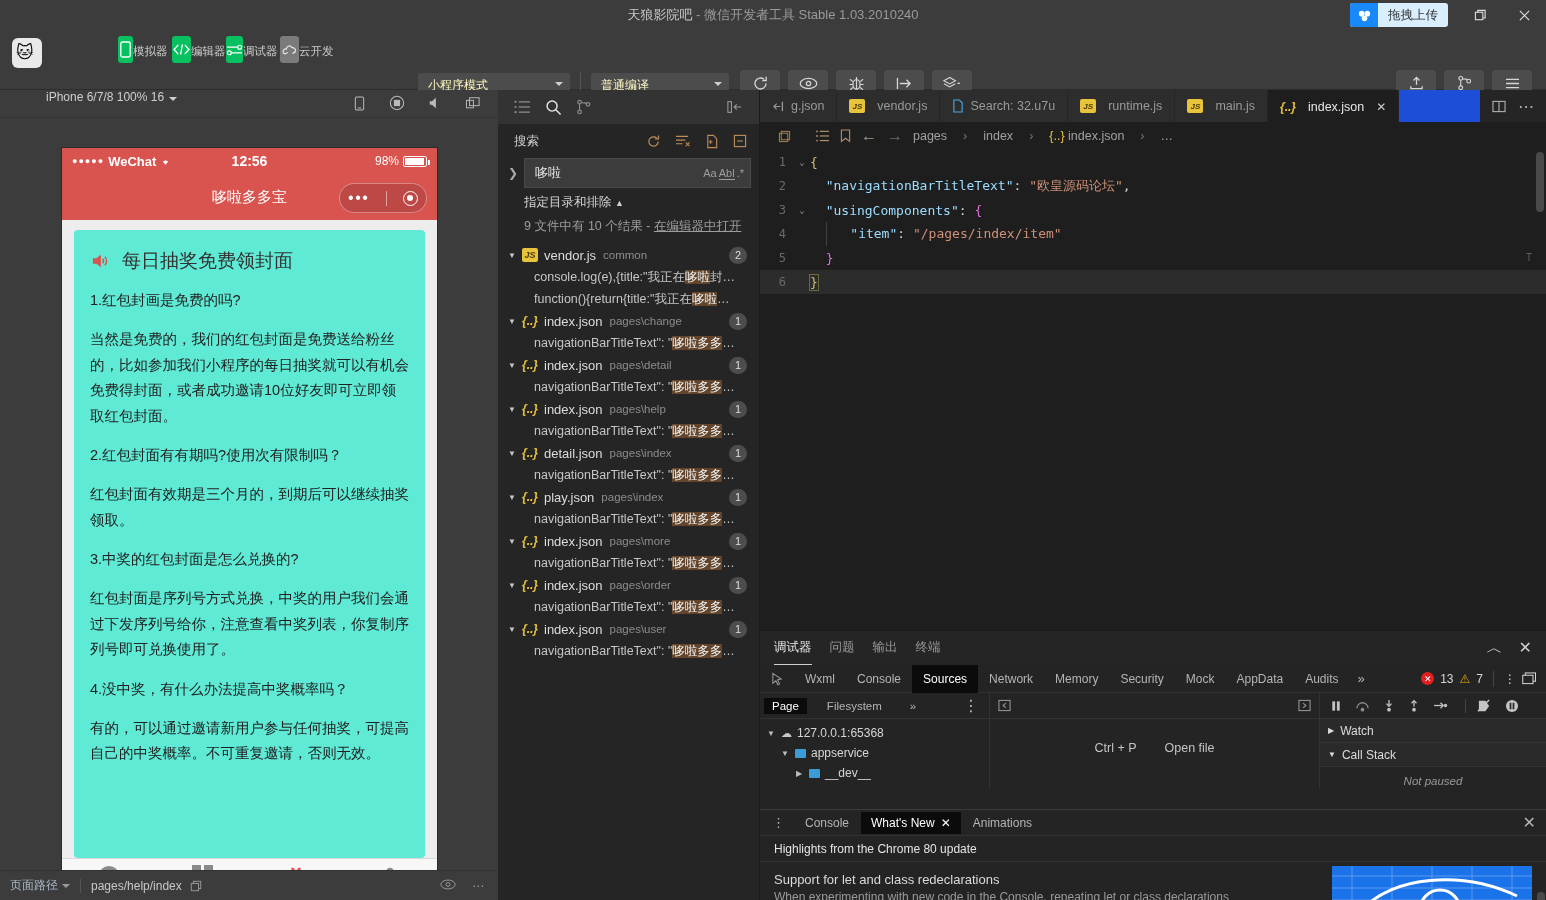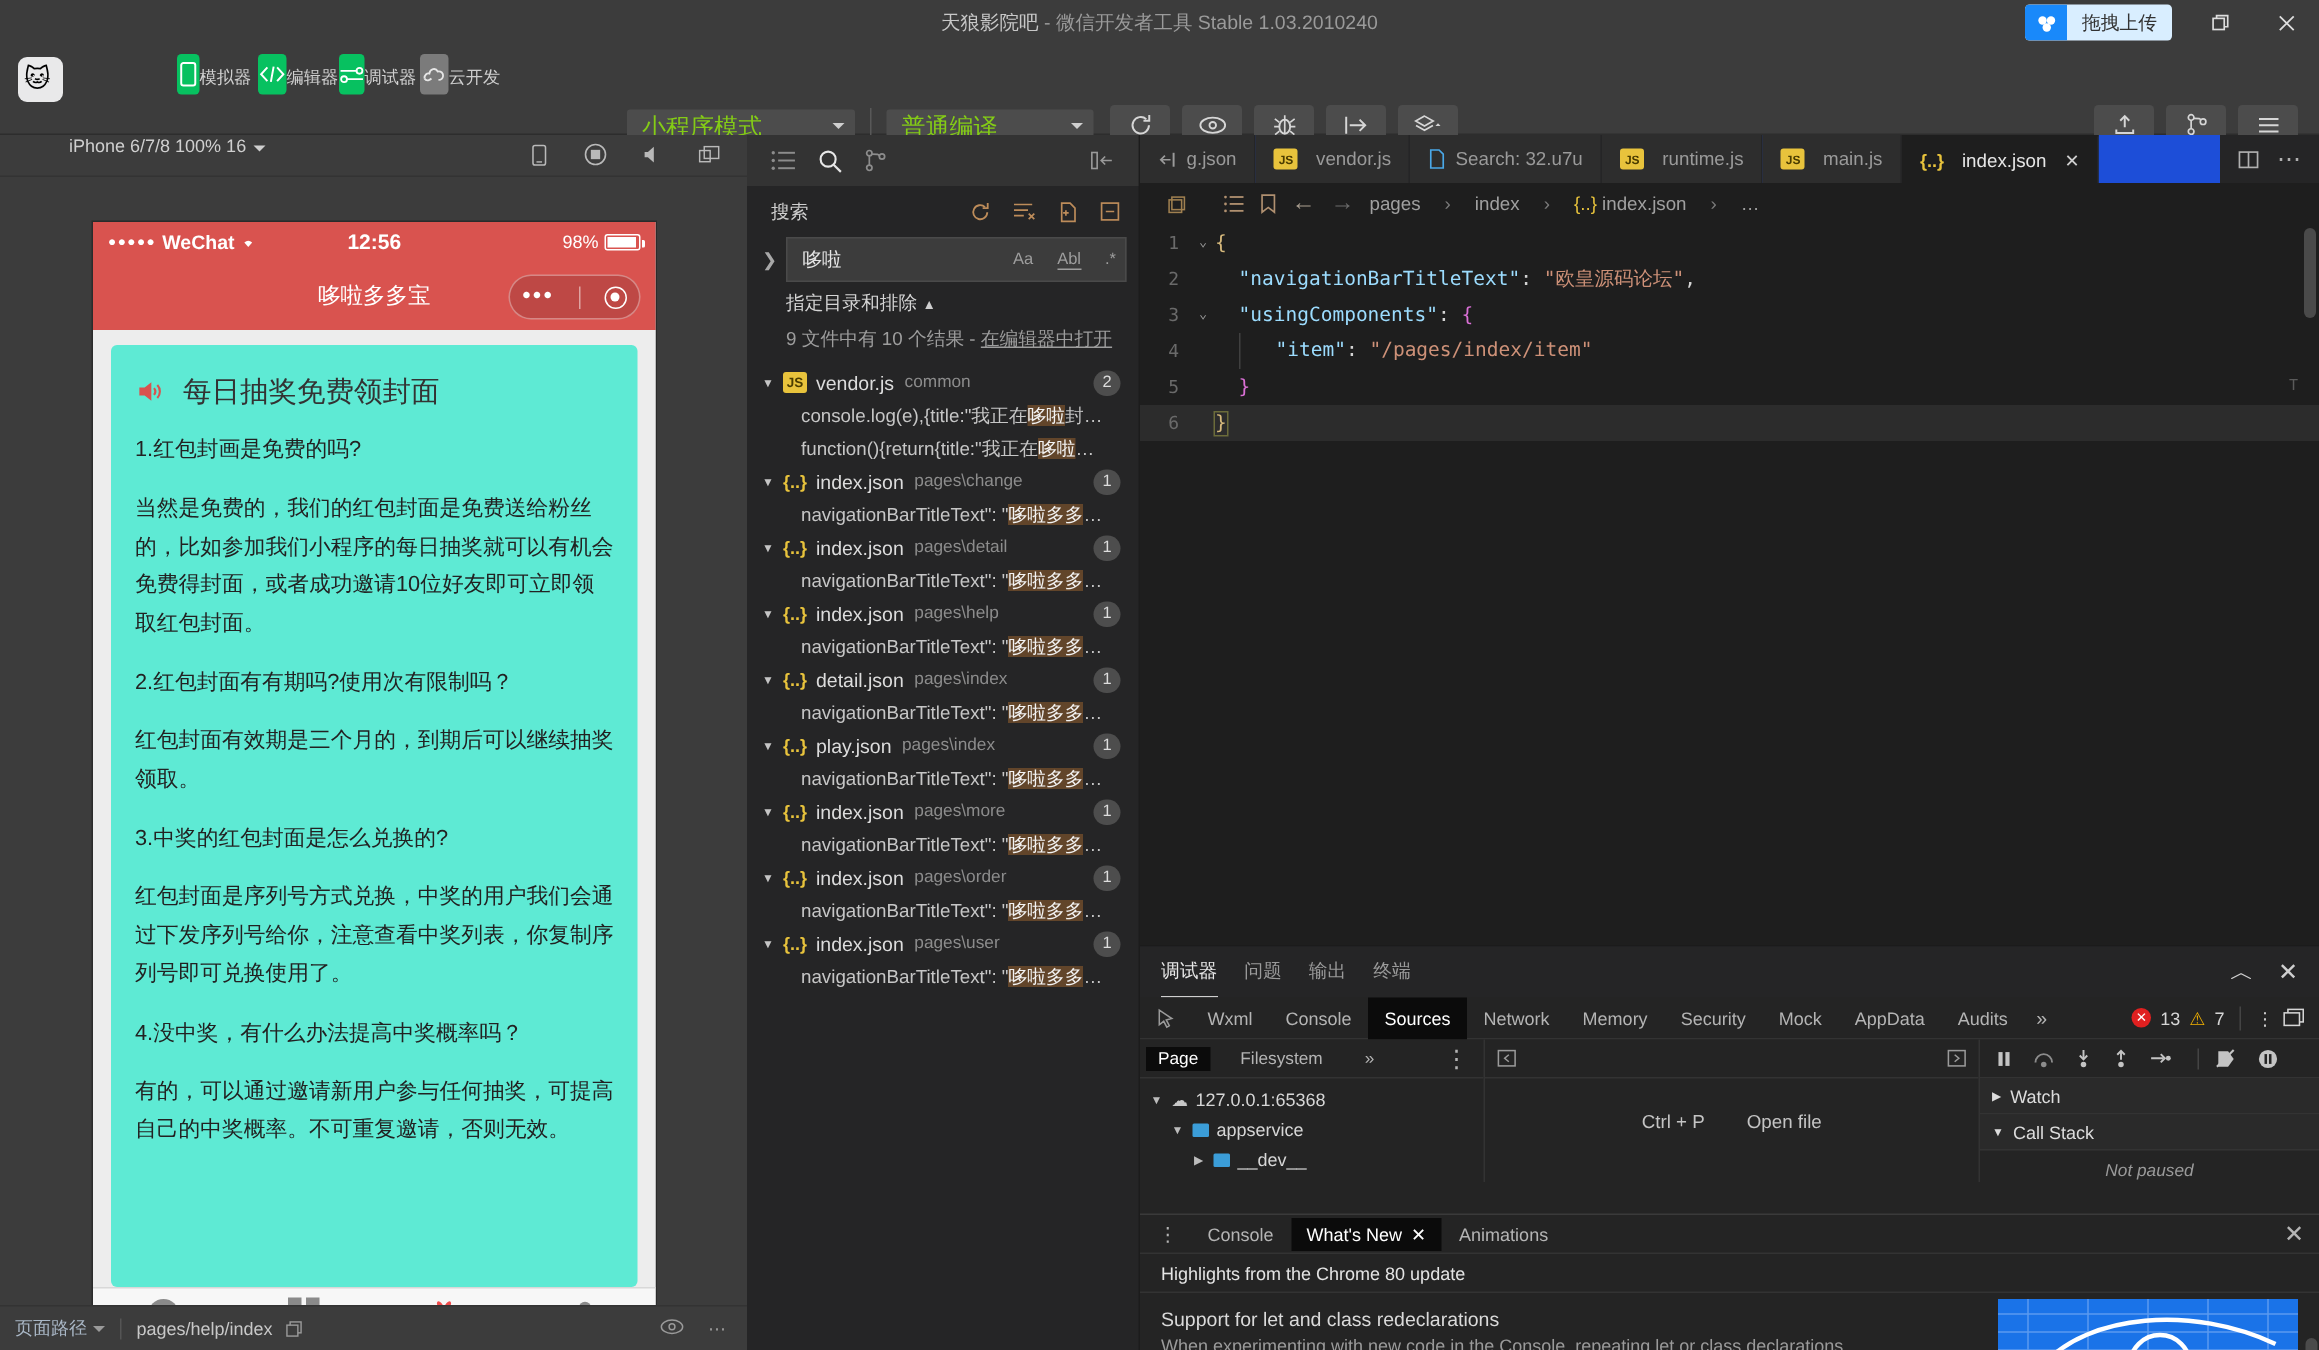--- a/index.html
+++ b/index.html
@@ -50,22 +50,22 @@
   .tbtn { width:46px; display:flex; flex-direction:row; align-items:center; }
   .tbtn .sq {
     width:46px; height:27px; border-radius:3px; display:flex; align-items:center; justify-content:center;
     background:#07c160; color:#fff;
   }
   .tbtn.grey .sq { background:#7b7b7b; }
   .tbtn .lbl { margin-top:3px; font-size:11.5px; color:#cfcfcf; white-space:nowrap; }
 
   .selwrap { position:absolute; top:42px; display:flex; align-items:center; }
   .sel {
-    height:24px; background:#4c4c4c; border:none; border-radius:2px; color:#84cc16;
-    font-size:16px; padding:0 22px 0 10px; position:relative; display:flex; align-items:center;
+    height:24px; background:#4c4c4c; border:none; border-radius:2px; color:#fef9c3;
+    font-size:12px; padding:0 22px 0 10px; position:relative; display:flex; align-items:center;
     font-family:Liberation Sans, sans-serif;
   }
   .sel .car { position:absolute; right:7px; top:9px; width:0;height:0;
       border-left:4px solid transparent;border-right:4px solid transparent;border-top:4px solid #cfcfcf;}
   .vsep { width:1px; height:26px; background:#585858; margin:0 10px; }
 
   .tgroup.mid { left:740px; top:40px; }
   .mbtn { width:40px; display:flex; flex-direction:column; align-items:center; }
   .mbtn .sq { width:40px; height:26px; border-radius:3px; background:#4c4c4c; display:flex;align-items:center;justify-content:center;color:#d6d6d6; }
   .mbtn .lbl { margin-top:3px; font-size:11.5px; color:#cfcfcf; white-space:nowrap; }
@@ -146,31 +146,31 @@
   .sp-head { display:flex; align-items:center; height:34px; padding:0 12px 0 16px; }
   .sp-head .t { font-size:12.5px; color:#cfcfcf; }
   .sp-head .acts { margin-left:auto; display:flex; gap:14px; color:#bd8c5a; }
   .searchrow { display:flex; align-items:center; padding:0 8px 0 4px; }
   .chev { width:22px; text-align:center; color:#a8a8a8; font-size:12px; }
   .sfield {
     flex:1; height:30px; background:#3c3c3c; border:1px solid #4a4a4a; display:flex; align-items:center;
     padding:0 6px 0 10px;
   }
   .sfield .v { color:#e4e4e4; font-size:13px; flex:1; }
-  .sfield .opts { display:flex; gap:16px; color:#9e9e9e; font-size:11px; align-items:center; }
+  .sfield .opts { display:flex; gap:2px; color:#9e9e9e; font-size:11px; align-items:center; }
   .incl { padding:6px 0 2px 26px; font-size:12.5px; color:#d4d4d4; }
   .incl .up { color:#cfcfcf; font-size:9px; }
   .resline { padding:4px 10px 8px 26px; font-size:12.5px; color:#9d9d9d; line-height:1.55; }
   .resline a { color:#9d9d9d; text-decoration:underline; }
 
   .results { overflow:hidden; }
   .grp { display:flex; align-items:center; height:22px; padding-left:10px; font-size:13px; }
   .grp .tw { width:14px; color:#c5c5c5; font-size:8px; }
   .fico { width:16px; height:14px; margin-right:6px; display:flex; align-items:center; justify-content:center;
-          font-size:9px; font-weight:bold; border-radius:2px; }
+          font-size:9px; font-weight:bold; border-radius:2px;font-style:italic; }
   .fico.js { background:#e8c33c; color:#4a3c00; }
   .fico.json { background:transparent; color:#e8c33c; font-size:12px; }
   .grp .nm { color:#dcdcdc; }
   .grp .dir { color:#8c8c8c; font-size:11.5px; margin-left:7px; }
   .grp .cnt { margin-left:auto; margin-right:12px; background:#4d4d4d; color:#ddd; border-radius:9px;
               min-width:18px; height:17px; font-size:11px; display:flex; align-items:center; justify-content:center; padding:0 5px; }
   .hit { height:22px; padding-left:36px; font-size:12.5px; color:#c6c6c6; white-space:nowrap; overflow:hidden; display:flex; align-items:center; }
   .hit mark { background:#62452a; color:#f3f3f3; }
 
   

